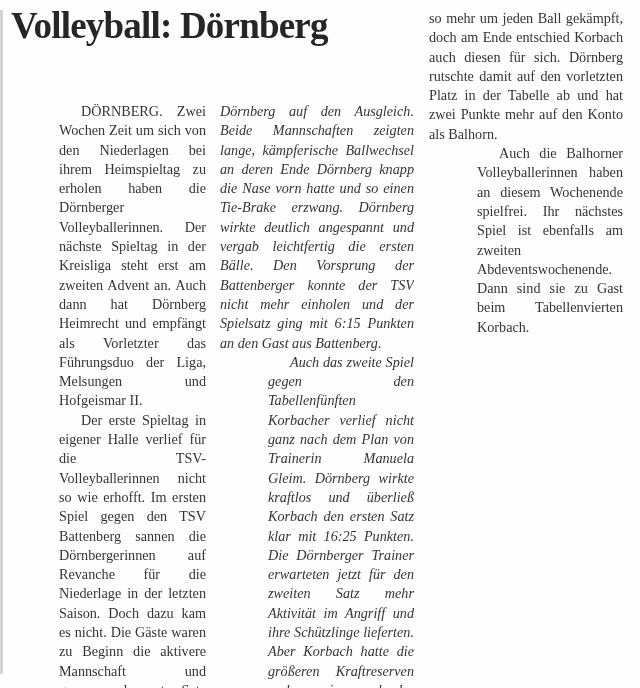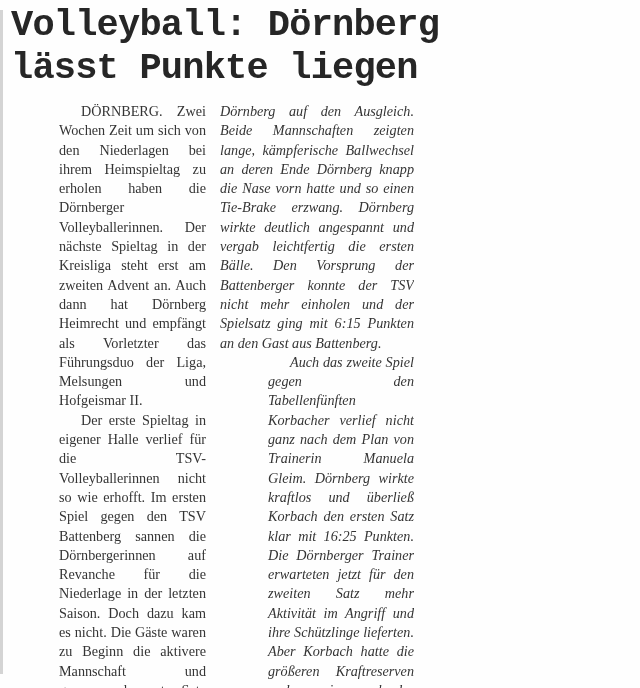--- a/index.html
+++ b/index.html
@@ -22,21 +22,21 @@
     width: 3px;
     height: 664px;
     background: #d4d4d4;
   }
   .headline {
     position: absolute;
     left: 11px;
     top: 4px;
     width: 430px;
     margin: 0;
-    font-family: Liberation Mono, monospace;
+    font-family: Liberation Serif, serif;
     font-weight: 700;
     font-size: 37px;
     line-height: 43px;
     letter-spacing: -0.8px;
     color: #262626;
   }
   .headline .hl { display: block; }
   .col {
     position: absolute;
     color: #343434;
@@ -58,29 +58,30 @@
 </style>
 </head>
 <body>
 
 <div class="page">
 
   <div class="edge"></div>
 
   <h1 class="headline">
     <span class="hl">Volleyball: Dörnberg</span>
-    <span class="hl">lässt Punkte liegen</span>
   </h1>
 
   <div class="col col-1" lang="de">
     <p class="para indent">DÖRNBERG. Zwei Wochen Zeit um sich von den Niederlagen bei ihrem Heimspieltag zu erholen haben die Dörnberger Volleyballerinnen. Der nächste Spieltag in der Kreisliga steht erst am zweiten Advent an. Auch dann hat Dörnberg Heimrecht und empfängt als Vorletzter das Führungsduo der Liga, Melsungen und Hofgeismar II.</p>
     <p class="para indent">Der erste Spieltag in eigener Halle verlief für die TSV-Volleyballerinnen nicht so wie erhofft. Im ersten Spiel gegen den TSV Battenberg sannen die Dörnbergerinnen auf Revanche für die Niederlage in der letzten Saison. Doch dazu kam es nicht. Die Gäste waren zu Beginn die aktivere Mannschaft und gewannen den ersten Satz mit 25:17. Im zweiten wirkte Dörnberg frischer und ging früh in Führung. Ein 25:21-Satzsieg war der Lohn. Doch Battenberg konterte und entschied den dritten Satz klar mit 14:25 Punkten für sich. Mit dem Rücken zur Wand drängte</p>
   </div>
 
   <div class="col col-2" lang="de">
     <p class="para">Dörnberg auf den Ausgleich. Beide Mannschaften zeigten lange, kämpferische Ballwechsel an deren Ende Dörnberg knapp die Nase vorn hatte und so einen Tie-Brake erzwang. Dörnberg wirkte deutlich angespannt und vergab leichtfertig die ersten Bälle. Den Vorsprung der Battenberger konnte der TSV nicht mehr einholen und der Spielsatz ging mit 6:15 Punkten an den Gast aus Battenberg.</p>
     <p class="para indent">Auch das zweite Spiel gegen den Tabellenfünften Korbacher verlief nicht ganz nach dem Plan von Trainerin Manuela Gleim. Dörnberg wirkte kraftlos und überließ Korbach den ersten Satz klar mit 16:25 Punkten. Die Dörnberger Trainer erwarteten jetzt für den zweiten Satz mehr Aktivität im Angriff und ihre Schützlinge lieferten. Aber Korbach hatte die größeren Kraftreserven und so ging auch der zweite Satz mit 21:25 Punkten verloren. Im dritten Satz wurde um-</p>
   </div>
 
   <div class="col col-3" lang="de">
+    <p class="para">so mehr um jeden Ball gekämpft, doch am Ende entschied Korbach auch diesen für sich. Dörnberg rutschte damit auf den vorletzten Platz in der Tabelle ab und hat zwei Punkte mehr auf den Konto als Balhorn.</p>
+    <p class="para indent">Auch die Balhorner Volleyballerinnen haben an diesem Wochenende spielfrei. Ihr nächstes Spiel ist ebenfalls am zweiten Abdeventswochenende. Dann sind sie zu Gast beim Tabellenvierten Korbach.</p>
   </div>
 
 </div>
 
 </body></html>

